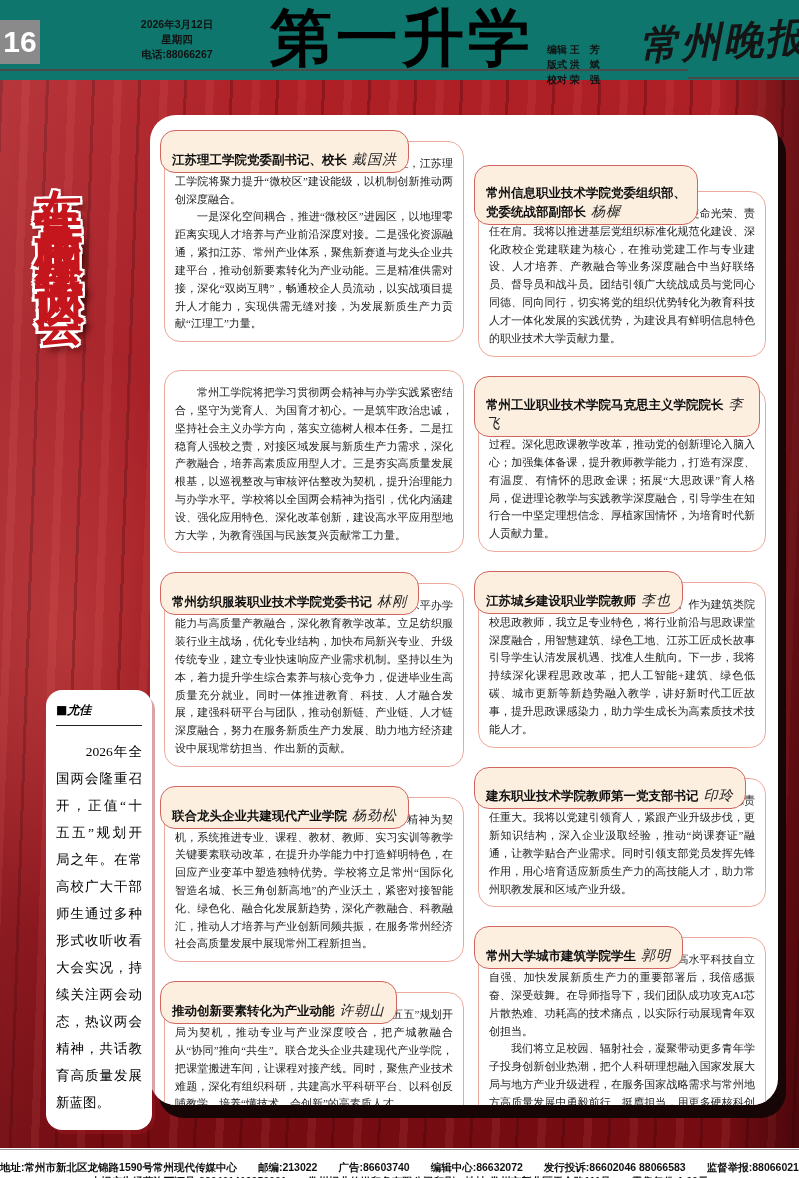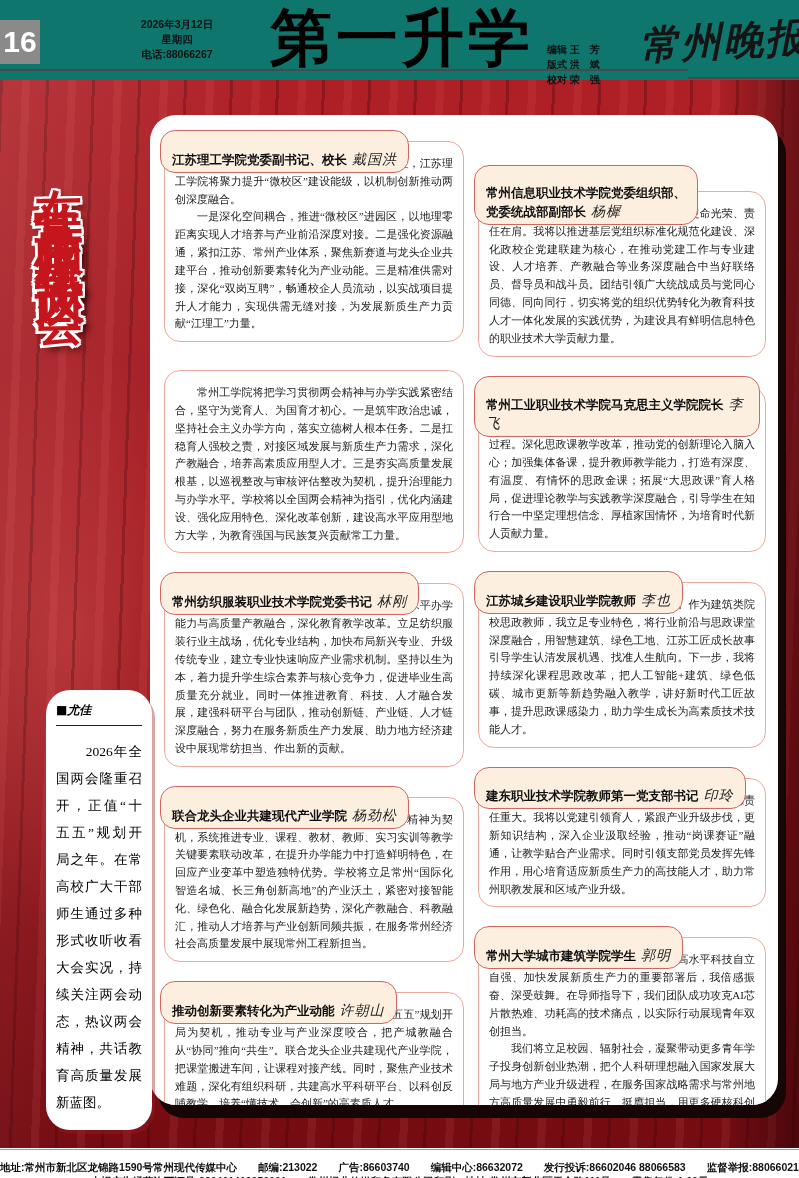--- a/index.html
+++ b/index.html
@@ -40,21 +40,21 @@
     font-family:"Liberation Sans", sans-serif; font-weight:900;
     font-size:49px; letter-spacing:12px; color:#c5161d; transform:rotate(-1deg);
     text-shadow:
       -2px -2px 0 #fff, 0 -2px 0 #fff, 2px -2px 0 #fff,
       -2px 0 0 #fff, 2px 0 0 #fff,
       -2px 2px 0 #fff, 0 2px 0 #fff, 2px 2px 0 #fff,
       -3px 3px 0 #fff, 5px 6px 7px rgba(50,0,0,0.65); }
 
   
   .intro-box { position:absolute; left:46px; top:690px; width:106px; min-height:352px; z-index:6;
-    background:#fff; border-radius:24px; padding:12px 10px 14px;
+    background:#fff; border-radius:16px; padding:12px 10px 14px;
     box-shadow:3px 4px 0 rgba(160,25,35,0.40); }
   .byline { font-family:"DejaVu Serif", serif; font-style:italic; font-weight:bold;
     font-size:12px; color:#000; border-bottom:1.5px solid #222; padding-bottom:6px; margin-bottom:12px; }
   .intro-text { font-family:"Liberation Serif", serif; font-size:13.5px; line-height:2.0;
     text-align:justify; text-indent:2.2em; color:#000; }
 
   
   .panel { position:absolute; left:150px; top:115px; width:628px; height:990px; z-index:4;
     background:#fff; border-radius:26px; box-shadow:8px 13px 0 #170606; overflow:hidden; }
   .col { position:absolute; top:0; }

